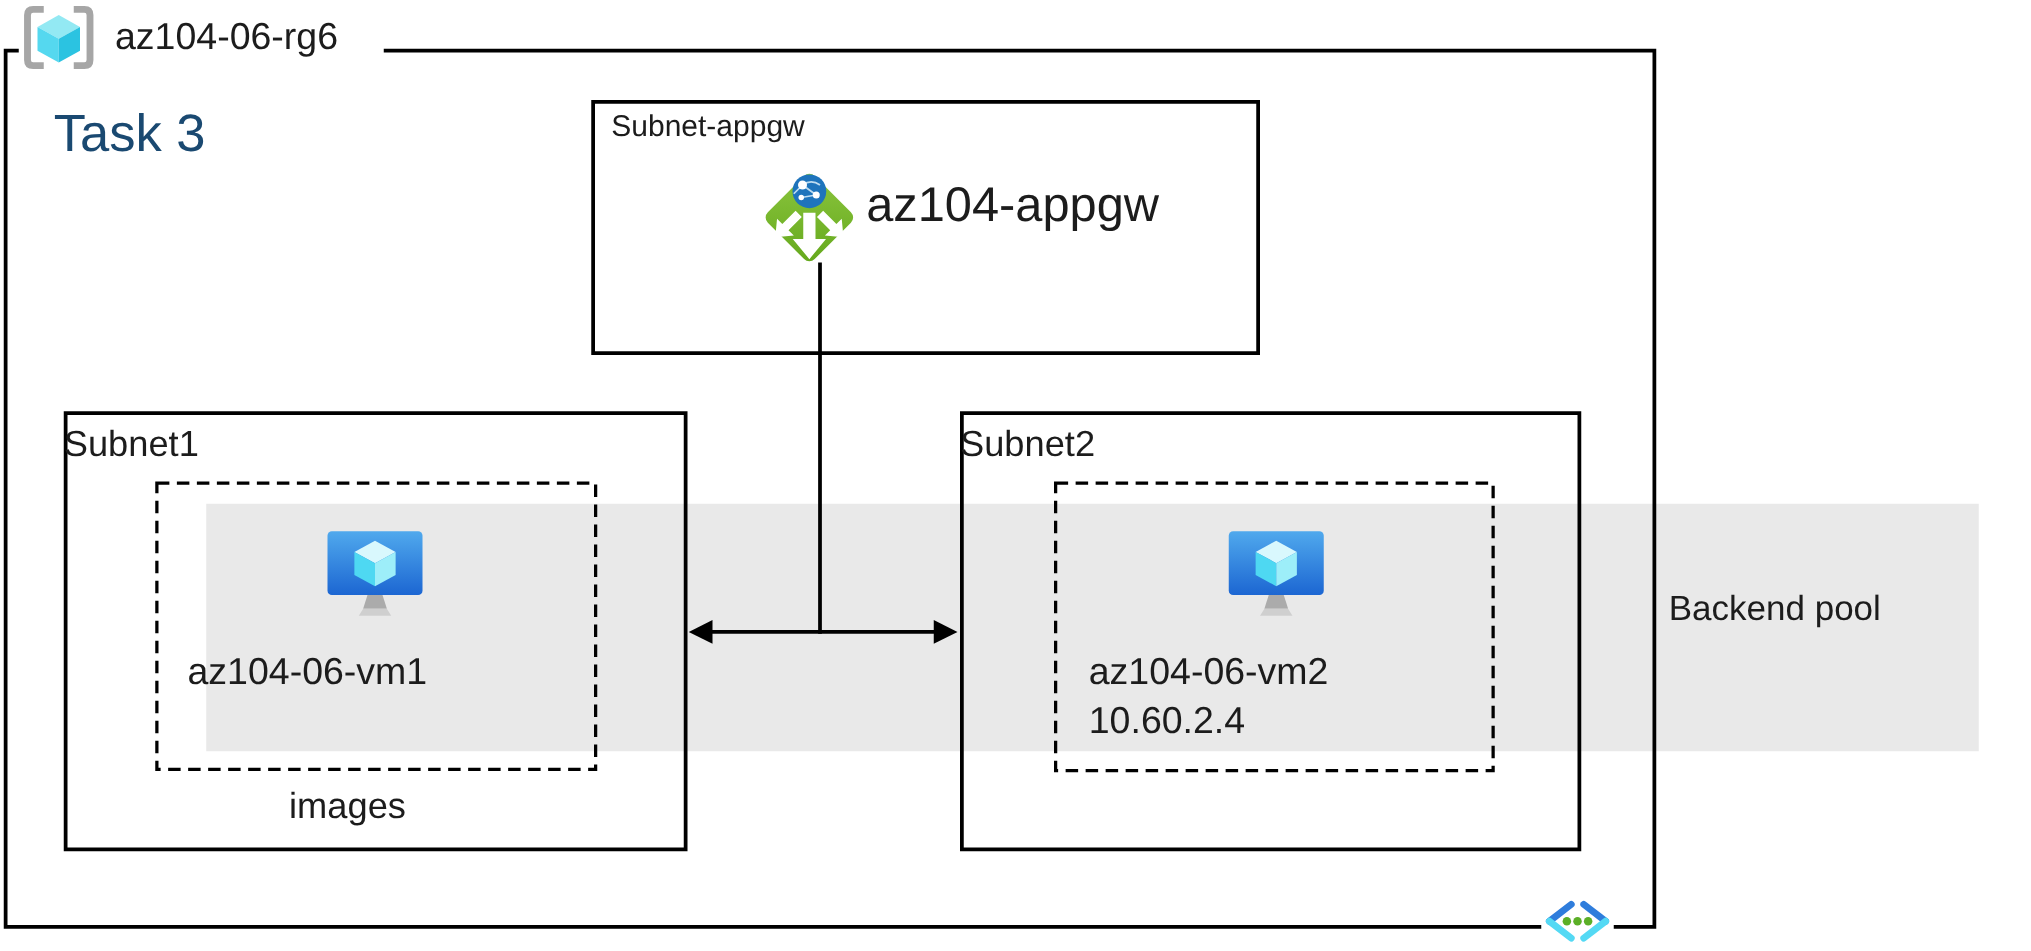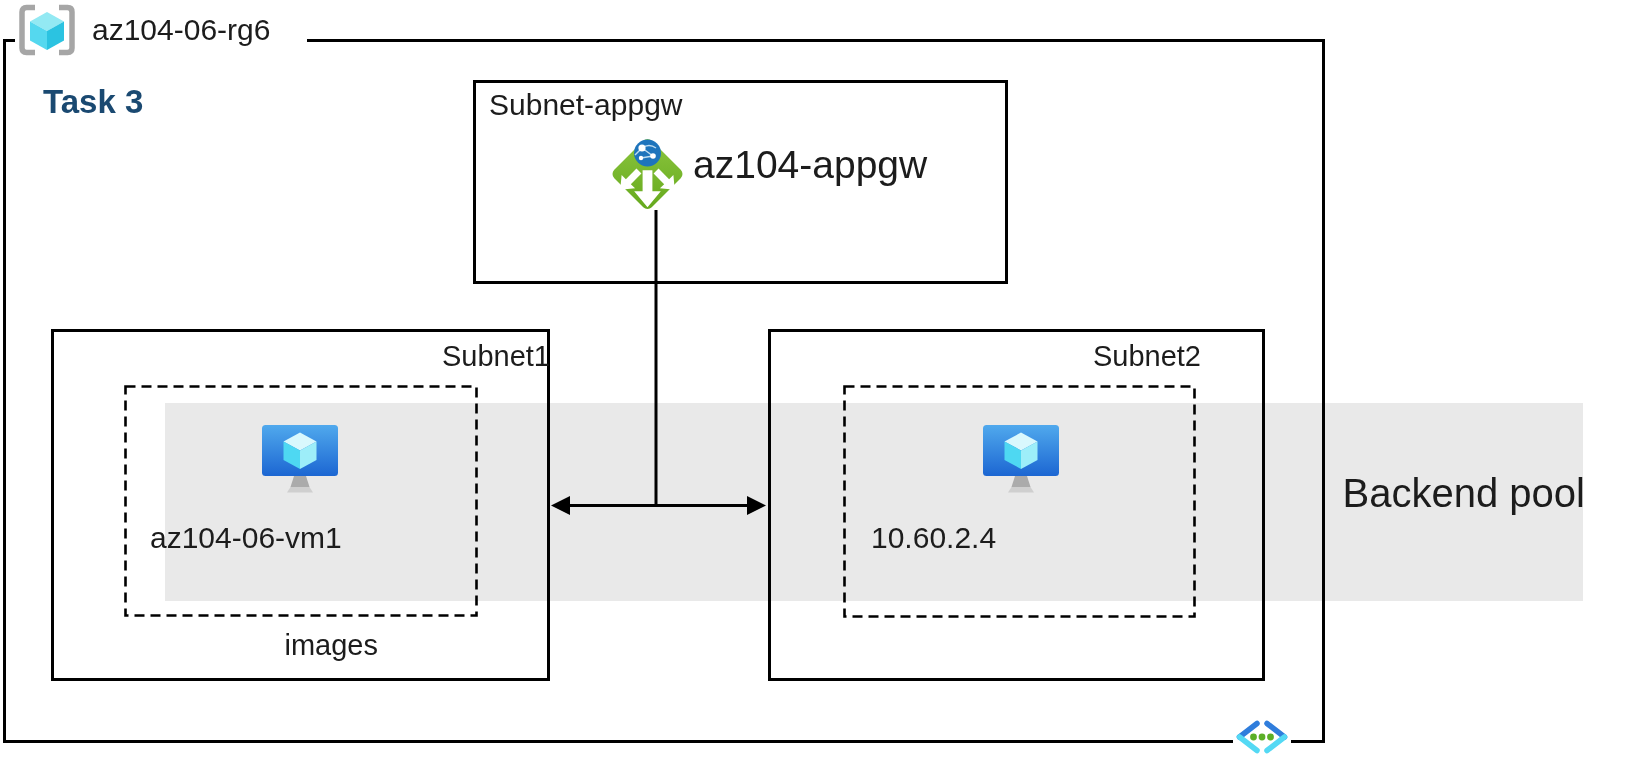--- a/index.html
+++ b/index.html
@@ -4,47 +4,47 @@
 <style>
   *{box-sizing:border-box;margin:0;padding:0}
   html,body{background:#fff}
   body{
     font-family:"Liberation Sans","DejaVu Sans",sans-serif;
     color:var(--ink,#1c1c1c);
   }
   .canvas{position:relative;width:1625px;height:761px;background:#fff;overflow:hidden}
 
   .band{position:absolute;left:165px;top:403px;width:1418px;height:198px;background:var(--band,#E9E9E9)}
-  .band-label{position:absolute;left:1335px;top:471px;width:250px;text-align:right;font-size:40px}
+  .band-label{position:absolute;left:1335px;top:471px;width:250px;text-align:left;font-size:28px}
 
   .box{position:absolute;border:3px solid var(--line,#000);background:transparent}
   .rg-box{left:3px;top:39px;width:1322px;height:704px}
   .patch{position:absolute;left:15px;top:33px;width:292px;height:13px;background:#fff}
   .rg-icon{position:absolute;left:18px;top:4px}
   .rg-title{position:absolute;left:92px;top:13px;font-size:30px;white-space:nowrap}
-  .task{position:absolute;left:43px;top:83px;font-size:33px;font-weight:bold;color:var(--task,#1A4971)}
+  .task{position:absolute;left:43px;top:83px;font-size:42px;font-weight:normal;color:var(--task,#1A4971)}
 
   .appgw-box{left:473px;top:80px;width:535px;height:204px}
-  .appgw-title{position:absolute;left:489px;top:88px;font-size:30px}
+  .appgw-title{position:absolute;left:489px;top:88px;font-size:24px}
   .appgw-icon{position:absolute;left:608px;top:134px}
   .appgw-lines{position:absolute;left:693px;top:146px;font-size:39px;line-height:38px;white-space:nowrap}
 
   .snet1-box{left:51px;top:329px;width:499px;height:352px}
   .snet2-box{left:768px;top:329px;width:497px;height:352px}
-  .snet-title{position:absolute;top:340px;text-align:right;font-size:29px}
+  .snet-title{position:absolute;top:340px;text-align:left;font-size:29px}
   .t1{left:51px;width:499px}
   .t2{left:768px;width:433px}
 
   .vm-icon{position:absolute;top:424px}
   .v1{left:261px}
   .v2{left:982px}
   .vm-text{position:absolute;top:518px;width:300px;text-align:left;font-size:30px;line-height:39px;white-space:nowrap}
   .vt1{left:150px}
   .vt2{left:871px}
-  .caption{position:absolute;top:629px;width:200px;text-align:right;font-size:29px}
+  .caption{position:absolute;top:629px;width:200px;text-align:center;font-size:29px}
   .c1{left:178px}
   .c2{left:917px}
 
   .connectors{position:absolute;left:0;top:0;pointer-events:none}
   .vnet-wrap{position:absolute;left:1233px;top:717px;background:#fff;padding:2px;line-height:0}
   svg{display:block}
 </style>
 </head>
 <body>
 
@@ -131,20 +131,21 @@
       </linearGradient>
     </defs>
     <rect x="1" y="1" width="76" height="51" rx="3.5" fill="url(#vmg2)"></rect>
     <polygon points="39,8.5 55.5,17.5 39,26.5 22.5,17.5" fill="#D9F8FD"></polygon>
     <polygon points="22.5,17.5 39,26.5 39,45 22.5,36" fill="#4ED8F2"></polygon>
     <polygon points="55.5,17.5 55.5,36 39,45 39,26.5" fill="#9DEEF9"></polygon>
     <polygon points="33,52 45,52 48.5,63 29.5,63" fill="#ABABAB"></polygon>
     <polygon points="29.5,63 48.5,63 52,68.5 26,68.5" fill="#CFCFCF"></polygon>
   </svg>
   <div class="vm-text vt2">
+    <div>az104-06-vm2</div>
     <div>10.60.2.4</div>
   </div>
 
   <svg class="connectors" width="1625" height="761" viewBox="0 0 1625 761">
     <rect x="125.5" y="386.5" width="351" height="229" fill="none" stroke="#000" stroke-width="2.6" stroke-dasharray="10 6"></rect>
     <rect x="844.5" y="386.5" width="350" height="230" fill="none" stroke="#000" stroke-width="2.6" stroke-dasharray="10 6"></rect>
     <line x1="656" y1="210" x2="656" y2="507" stroke="#000" stroke-width="3"></line>
     <line x1="566" y1="505.5" x2="751" y2="505.5" stroke="#000" stroke-width="3"></line>
     <polygon points="551,505.5 570,496 570,515" fill="#000"></polygon>
     <polygon points="766,505.5 747,496 747,515" fill="#000"></polygon>

